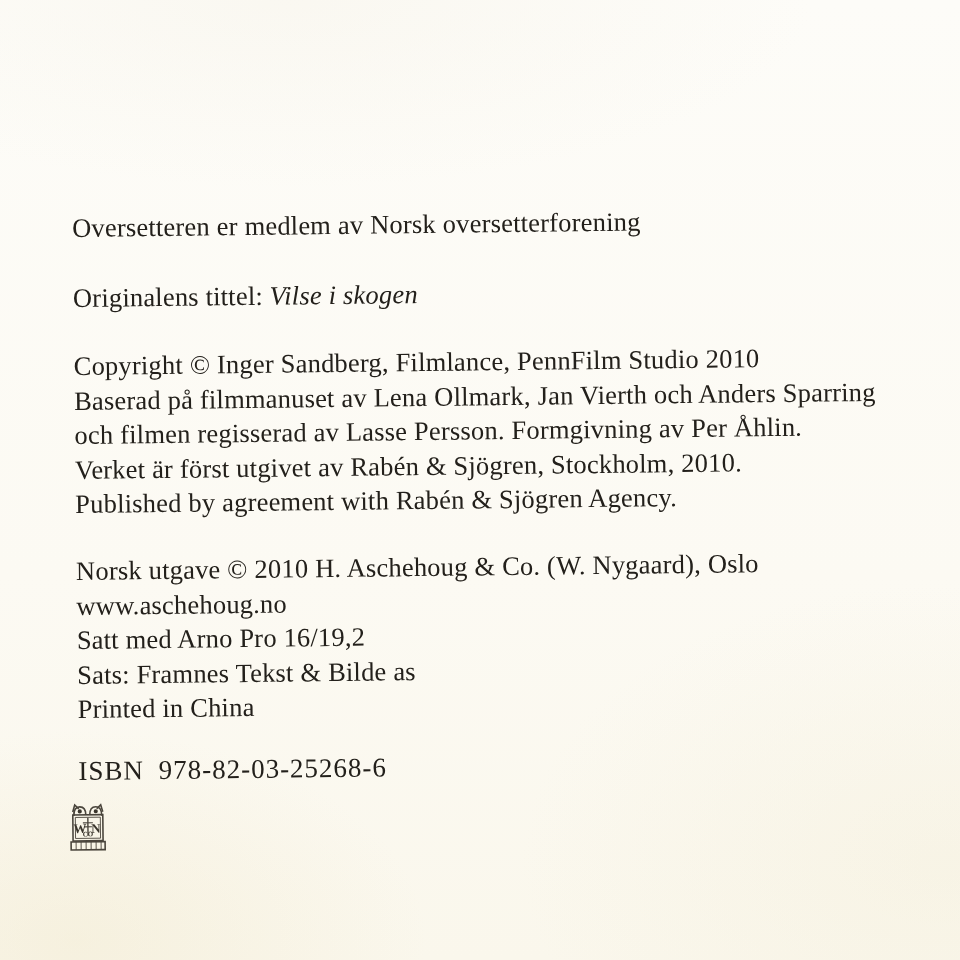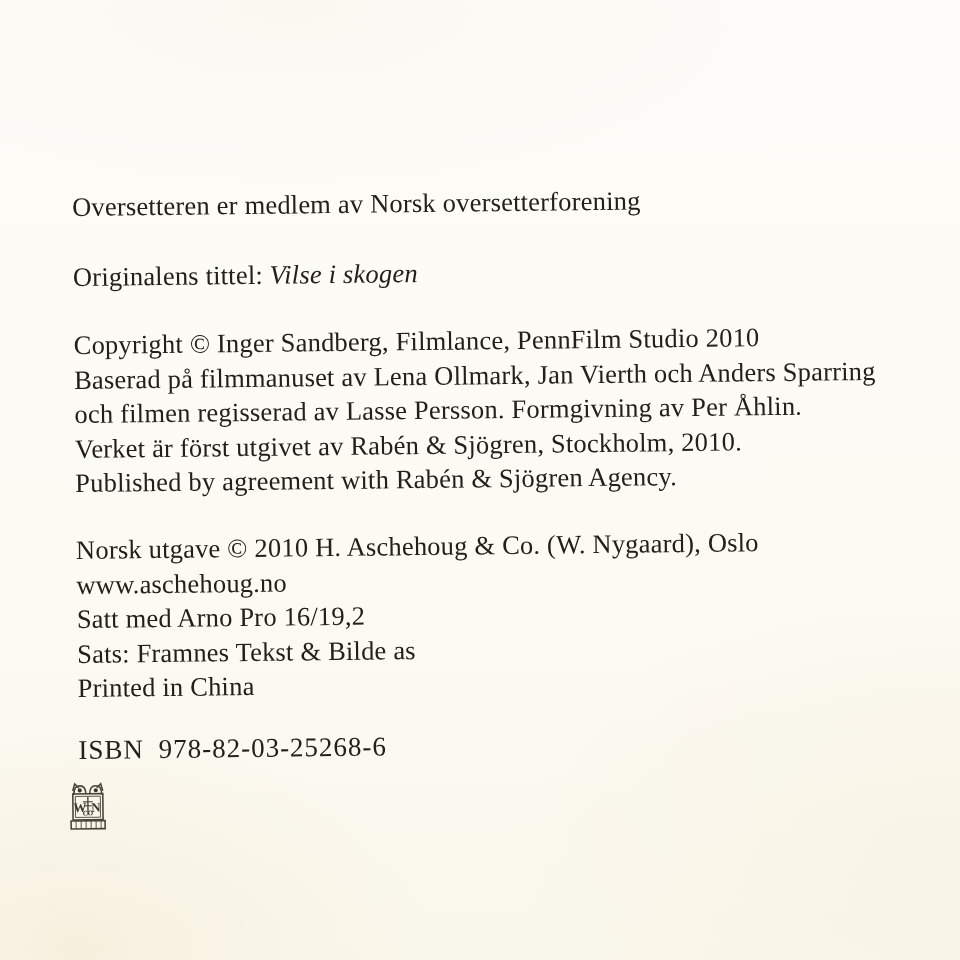--- a/index.html
+++ b/index.html
@@ -15,20 +15,21 @@
       radial-gradient(ellipse 500px 300px at 8% 98%, rgba(238,228,196,0.35), transparent 70%),
       radial-gradient(ellipse 600px 400px at 98% 90%, rgba(240,233,208,0.28), transparent 70%),
       radial-gradient(ellipse 700px 250px at 30% 0%, rgba(244,240,228,0.35), transparent 75%),
       linear-gradient(180deg, #fdfcf8 0%, #fcfaf3 60%, #faf7ec 100%);
     font-family: "Liberation Serif", "DejaVu Serif", serif;
     color: #23201b;
   }
   .page {
     position: absolute;
     inset: 0;
+    margin-top: 21px;
   }
   
   .content {
     position: absolute;
     inset: 0;
     transform: rotate(-0.65deg);
     transform-origin: 70px 460px;
   }
   .line, .block, .isbn-line {
     position: absolute;

